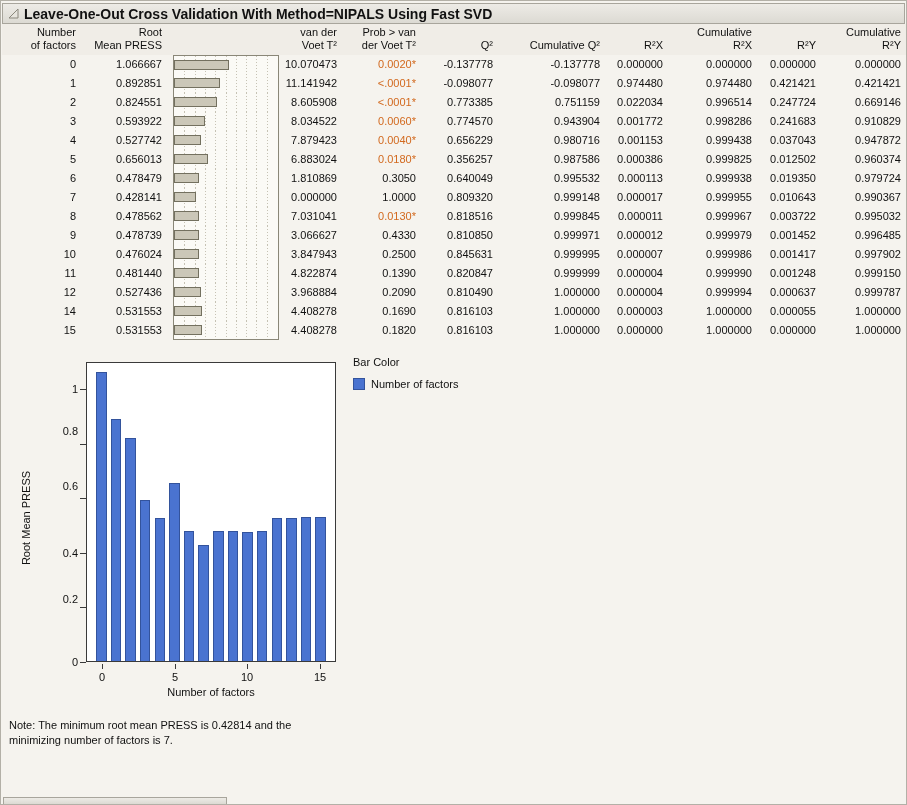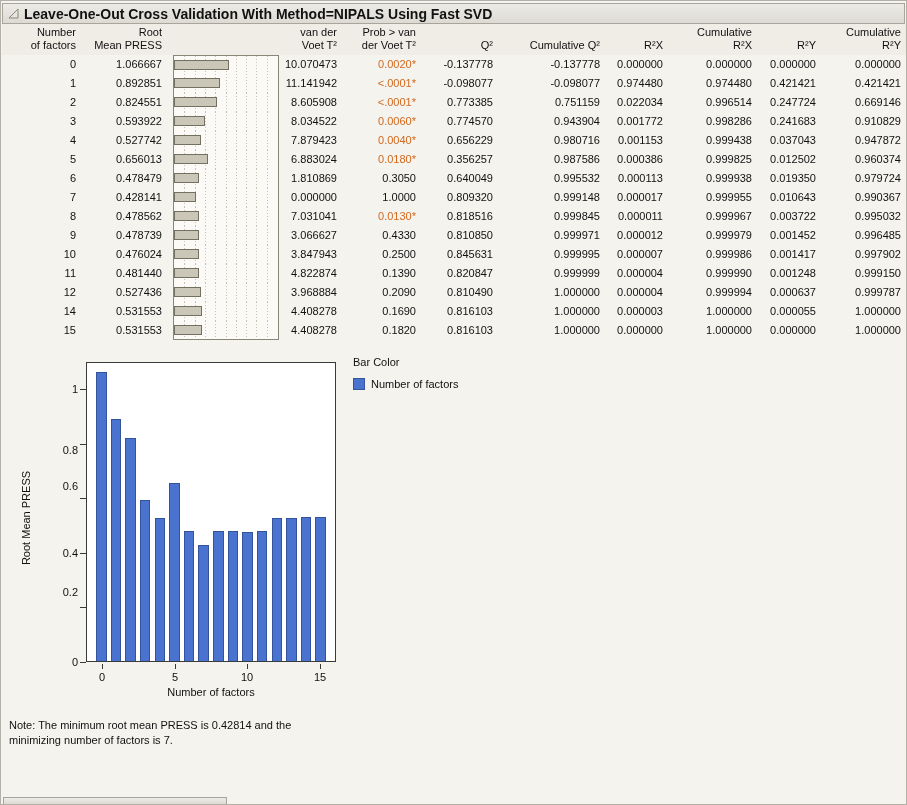--- a/index.html
+++ b/index.html
@@ -406,27 +406,27 @@
     </div>
     <div class="xaxis-label">Number of factors</div>
     <div class="legend-title">Bar Color</div>
     <div class="legend-row">
       <span class="legend-swatch"></span>
       <span>Number of factors</span>
     </div>
   <div class="tickmark" style="left: 79px; top: 322px; width: 6px; height: 1px;"></div>
       <div class="ytick-label" style="left: 37px; top: 316px;">0</div>
       <div class="tickmark" style="left: 79px; top: 267px; width: 6px; height: 1px;"></div>
-      <div class="ytick-label" style="left: 37px; top: 246px;">0.2</div>
+      <div class="ytick-label" style="left: 37px; top: 253px;">0.2</div>
       <div class="tickmark" style="left: 79px; top: 213px; width: 6px; height: 1px;"></div>
       <div class="ytick-label" style="left: 37px; top: 207px;">0.4</div>
       <div class="tickmark" style="left: 79px; top: 158px; width: 6px; height: 1px;"></div>
       <div class="ytick-label" style="left: 37px; top: 140px;">0.6</div>
       <div class="tickmark" style="left: 79px; top: 104px; width: 6px; height: 1px;"></div>
-      <div class="ytick-label" style="left: 37px; top: 104px;">0.8</div>
+      <div class="ytick-label" style="left: 37px; top: 85px;">0.8</div>
       <div class="tickmark" style="left: 79px; top: 49px; width: 6px; height: 1px;"></div>
       <div class="ytick-label" style="left: 37px; top: 43px;">1</div>
       <div class="tickmark" style="left: 101px; top: 324px; width: 1px; height: 5px;"></div>
       <div class="xtick-label" style="left: 86px; top: 331px;">0</div>
       <div class="tickmark" style="left: 174px; top: 324px; width: 1px; height: 5px;"></div>
       <div class="xtick-label" style="left: 159px; top: 331px;">5</div>
       <div class="tickmark" style="left: 246px; top: 324px; width: 1px; height: 5px;"></div>
       <div class="xtick-label" style="left: 231px; top: 331px;">10</div>
       <div class="tickmark" style="left: 319px; top: 324px; width: 1px; height: 5px;"></div>
       <div class="xtick-label" style="left: 304px; top: 331px;">15</div>

